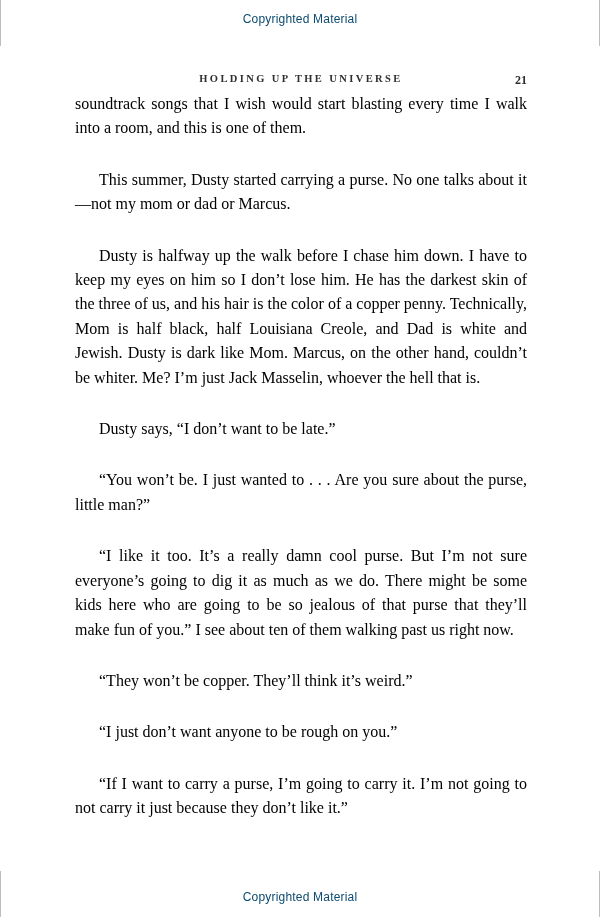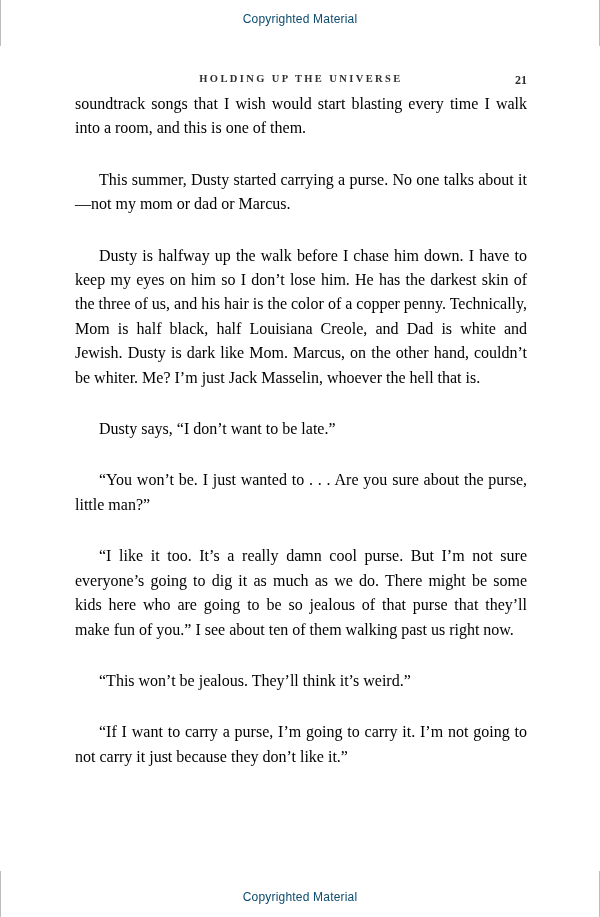--- a/index.html
+++ b/index.html
@@ -96,19 +96,20 @@
     <div class="page-number">21</div>
   </div>
 
   <div class="body-text">
     <p>soundtrack songs that I wish would start blasting every time I walk into a room, and this is one of them.</p>
     <p class="indent">This summer, Dusty started carrying a purse. No one talks about it—not my mom or dad or Marcus.</p>
     <p class="indent">Dusty is halfway up the walk before I chase him down. I have to keep my eyes on him so I don’t lose him. He has the darkest skin of the three of us, and his hair is the color of a copper penny. Technically, Mom is half black, half Louisiana Creole, and Dad is white and Jewish. Dusty is dark like Mom. Marcus, on the other hand, couldn’t be whiter. Me? I’m just Jack Masselin, whoever the hell that is.</p>
     <p class="indent">Dusty says, “I don’t want to be late.”</p>
     <p class="indent">“You won’t be. I just wanted to . . . Are you sure about the purse, little man?”</p>
     <p class="indent">“I like it too. It’s a really damn cool purse. But I’m not sure everyone’s going to dig it as much as we do. There might be some kids here who are going to be so jealous of that purse that they’ll make fun of you.” I see about ten of them walking past us right now.</p>
-    <p class="indent">“This won’t be jealous. They’ll think it’s weird.”</p>
+    <p class="indent">“They won’t be copper. They’ll think it’s weird.”</p>
+    <p class="indent">“I just don’t want anyone to be rough on you.”</p>
     <p class="indent">“If I want to carry a purse, I’m going to carry it. I’m not going to not carry it just because they don’t like it.”</p>
   </div>
 
   <div class="copyright copyright-bottom">Copyrighted Material</div>
 
 </div>
 
 </body></html>

